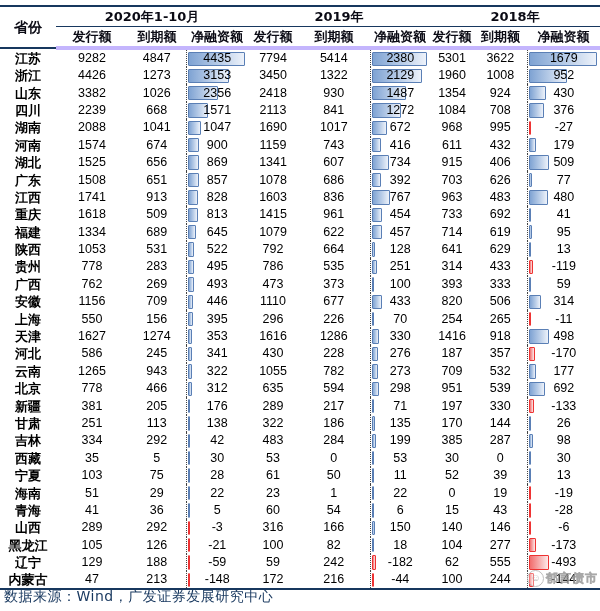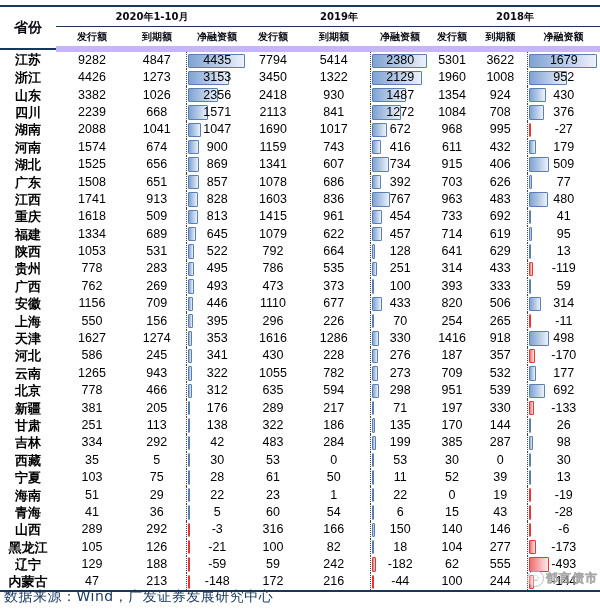--- a/index.html
+++ b/index.html
@@ -8,26 +8,26 @@
     font-family:"Liberation Sans","DejaVu Sans",sans-serif;
     -webkit-font-smoothing:antialiased;
   }
   .wrap{position:absolute;top:5px;left:0;width:600px;}
   table{
     width:600px;border-collapse:collapse;table-layout:fixed;
     border-top:2px solid #17375e;border-bottom:2px solid #17375e;
   }
   th,td{padding:0;margin:0;font-weight:normal;overflow:visible;white-space:nowrap;}
   thead th{
-    color:#0a0a14;font-weight:bold;font-size:10px;height:19px;line-height:19px;
+    color:#0a0a14;font-weight:bold;font-size:13px;height:19px;line-height:19px;
     text-align:center;font-family:"DejaVu Sans","Liberation Sans",sans-serif;
   }
   thead th.group{border-bottom:1px solid #17375e;}
   thead th.corner{border-bottom:2px solid #17375e;font-size:14px;}
-  thead tr.subrow th{border-bottom:6px solid #c4b5fd;margin-top:47px;}
+  thead tr.subrow th{border-bottom:4px solid #c4b5fd;margin-top:47px;}
   tbody tr{height:17.4px;}
   tbody td{
     font-size:12.5px;line-height:17px;text-align:center;color:#000;
     position:relative;
   }
   tbody td.prov{
     font-weight:bold;font-size:13px;color:#000;
     font-family:"DejaVu Sans","Liberation Sans",sans-serif;
   }
   tbody td.net{border-left:1px dotted #444;}

